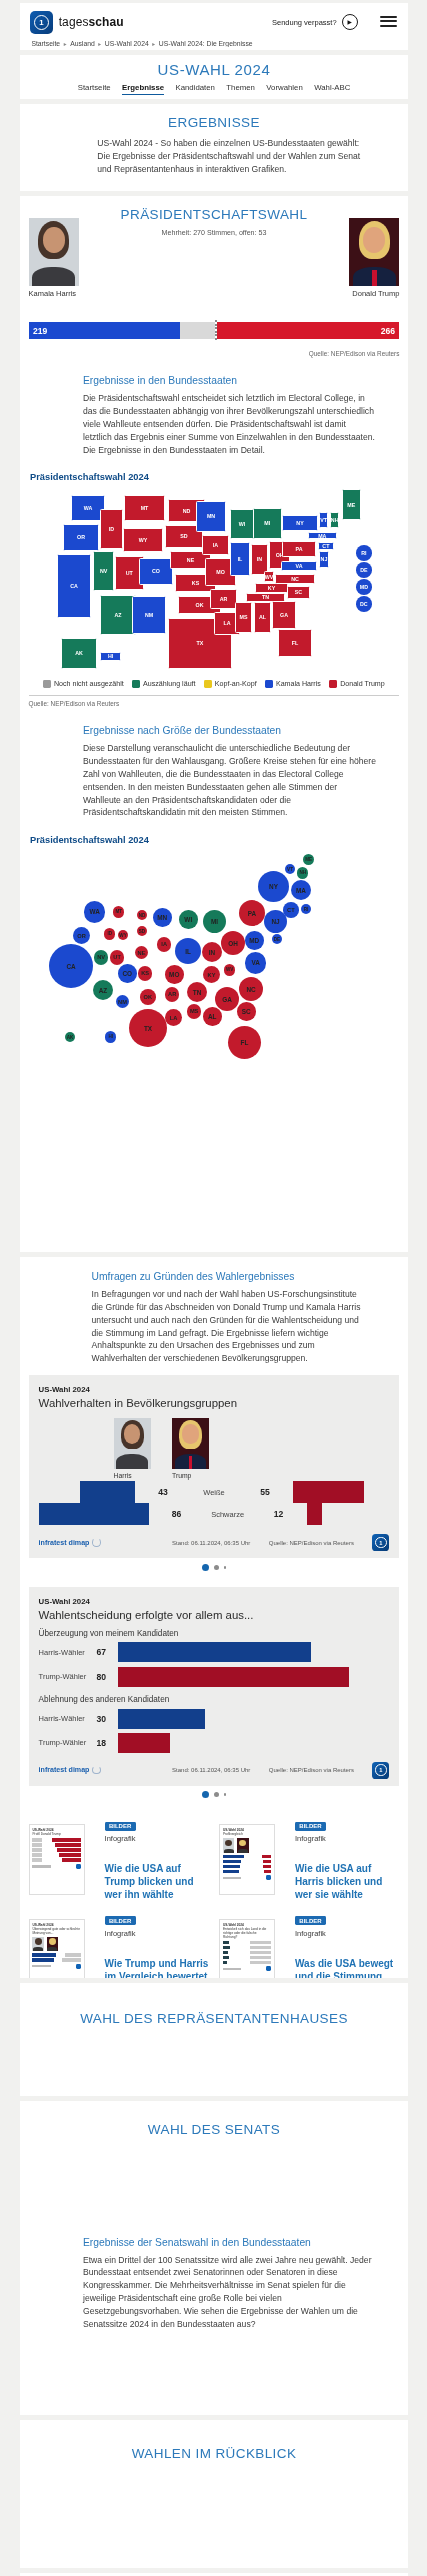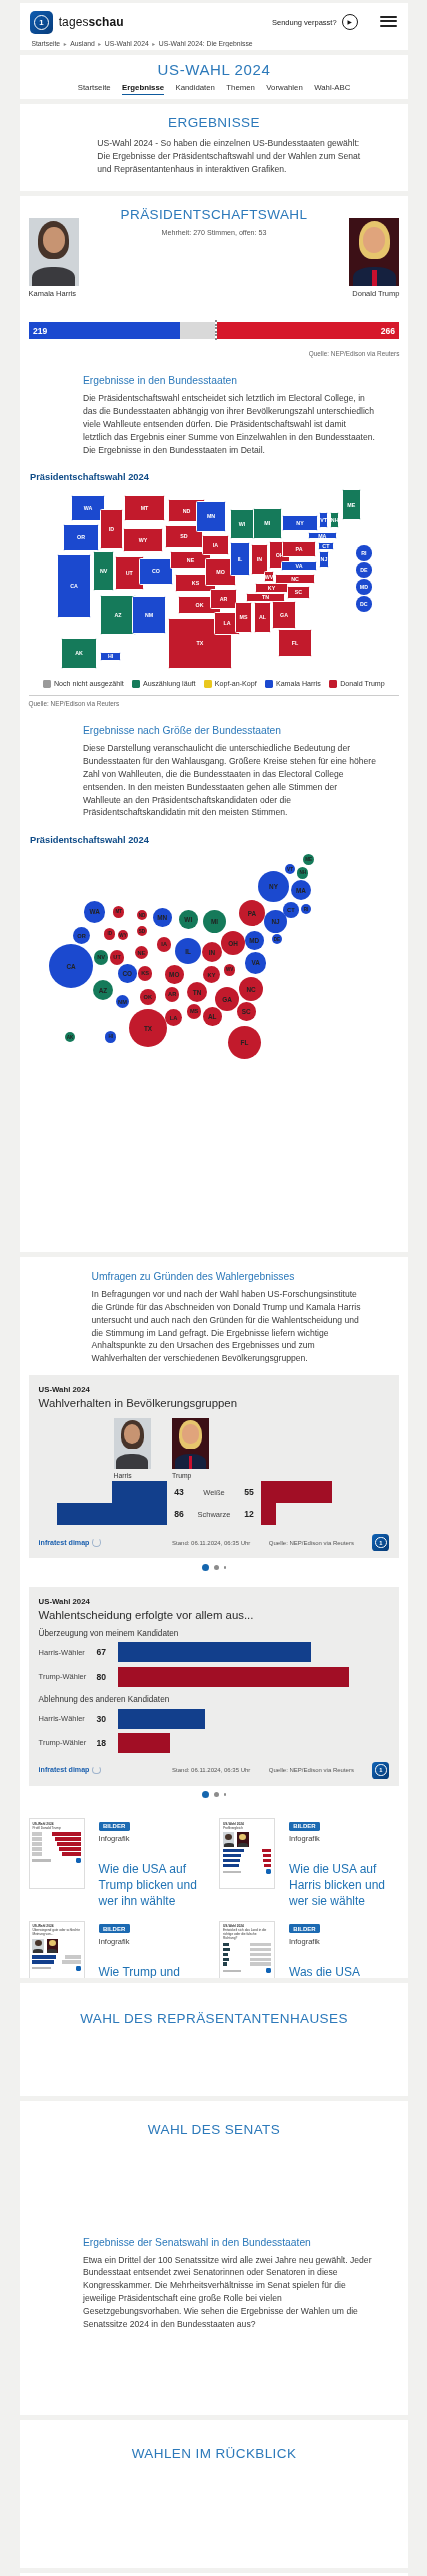--- a/index.html
+++ b/index.html
@@ -67,21 +67,21 @@
   .bubblebox{position:relative;height:214px;margin-top:4.3px;}
   .bubble{position:absolute;border-radius:50%;display:flex;align-items:center;justify-content:center;color:#222;font-weight:bold;}
   
   .card-polls{height:721px;padding:11.4px 8.6px 0;overflow:hidden;}
   .gray-card{background:#ededec;margin:10px 0 0;padding:10px 10px 7.1px;}
   .kicker{font-size:7.8px;font-weight:bold;color:#1d1d1d;}
   .gc-title{font-size:11.4px;color:#2b2b2b;margin-top:2.9px;}
   .demo-photos{display:flex;gap:21.4px;margin:8.6px 0 2.9px 75px;}
   .demo-photo .portrait{width:37px;height:51px;}
   .demo-photo .plabel{font-size:6.8px;color:#333;margin-top:2.9px;}
-  .drow{display:grid;grid-template-columns:1fr 24px 46px 24px 1fr;align-items:center;height:22px;}
+  .drow{display:grid;grid-template-columns:1fr 24px 46px 24px 1fr;align-items:center;height:22px;gap:16px;}
   .dzone.left{display:flex;justify-content:flex-end;height:100%;}
   .dzone.right{display:flex;justify-content:flex-start;height:100%;}
   .dbar{height:100%;}
   .harris-dark{background:#123f8c;}
   .trump-dark{background:#a10e25;}
   .dval{font-size:8.6px;font-weight:bold;color:#222;text-align:center;}
   .dcat{font-size:7.5px;color:#444;text-align:center;}
   .gc-foot{display:flex;align-items:center;margin-top:8.6px;font-size:6px;color:#555;}
   .provider{color:#1a5fae;font-size:7.1px;font-weight:bold;display:flex;align-items:center;gap:2.9px;}
   .prov-ring{width:6.4px;height:6.4px;border:1.4px solid #9fb4cd;border-top-color:transparent;border-radius:50%;display:inline-block;}
@@ -95,42 +95,42 @@
   .dot.a{width:7.1px;height:7.1px;background:#1566ae;}
   .dot.b{width:5px;height:5px;}
   .dot.c{width:2.9px;height:2.9px;}
   .mg-heading{font-size:8.2px;color:#333;margin:8.6px 0 4.3px;}
   .mrow{display:flex;align-items:center;margin-bottom:4.3px;}
   .mlabel{width:58px;font-size:7.5px;color:#444;}
   .mval{width:21.4px;font-size:8.6px;font-weight:bold;color:#222;}
   .mbarzone{flex:1;height:20px;display:flex;}
   
   .teaser-grid{display:grid;grid-template-columns:1fr 1fr;gap:11.4px 10px;margin-top:14.3px;}
-  .teaser{display:flex;gap:14px;}
+  .teaser{display:flex;gap:20px;align-items:center;}
   .thumb{width:56px;height:71px;background:#fff;border:0.7px solid #ddd;padding:2.9px;box-sizing:border-box;flex:none;}
   .th-cap{font-size:3.2px;font-weight:bold;color:#333;}
   .th-cap2{font-size:3.2px;color:#333;margin-bottom:2.1px;}
   .th-row{display:flex;align-items:center;gap:1.4px;margin-bottom:1.4px;}
   .th-bar{height:3.6px;}
   .th-gray{background:#c9c9c9;}
   .th-red{background:#b01226;}
   .th-blue{background:#123f8c;}
   .th-teal{background:#23404a;}
   .th-photos{display:flex;gap:2.9px;margin:1.4px 0 2.1px;}
   .th-photo{width:11.4px;height:14.3px;background:#cfd4d8;position:relative;overflow:hidden;}
   .th-photo.t{background:#3c1016;}
   .th-photo .h1{position:absolute;width:7.1px;height:6.4px;left:2.1px;top:1.4px;border-radius:50%;background:#47342a;}
   .th-photo.t .h1{background:#e6c56d;}
   .th-photo .b1{position:absolute;width:10px;height:5px;left:0.7px;bottom:-1.4px;border-radius:40% 40% 0 0;background:#333;}
   .th-foot{display:flex;align-items:center;margin-top:2.1px;}
   .th-foot .fline{height:2.1px;background:#bbb;width:18.5px;}
   .th-foot .fsq{width:5px;height:5px;border-radius:1.4px;background:#1063b6;margin-left:auto;}
   .badge{display:inline-block;background:#1c6ab2;color:#fff;font-size:6px;font-weight:bold;padding:1.4px 4.3px;border-radius:1.4px;}
   .t-kicker{font-size:7.5px;color:#3c3c3c;margin-top:3.6px;}
-  .t-title{font-size:12px;font-weight:normal;color:#1f72b4;line-height:1.3;margin-top:19px;}
+  .t-title{font-size:10px;font-weight:bold;color:#1f72b4;line-height:1.3;margin-top:19px;}
   
   .card-house{height:113px;padding-top:28.5px;}
   .card-senate{height:314px;padding-top:21.4px;}
   .card-review{height:148px;padding-top:26px;}
   .spacer-110{height:74px;}
   
   .card-footer{height:192px;padding:18.5px 14.3px 0;}
   .acc-row{display:flex;align-items:center;border-top:0.7px solid #e0e0e0;height:15.7px;font-size:8.2px;font-weight:bold;color:#333;}
   .acc-rows{border-bottom:0.7px solid #e0e0e0;}
   .chev{width:5px;height:5px;border-right:1.1px solid #555;border-bottom:1.1px solid #555;transform:rotate(45deg);margin-left:auto;margin-top:-2.1px;}

